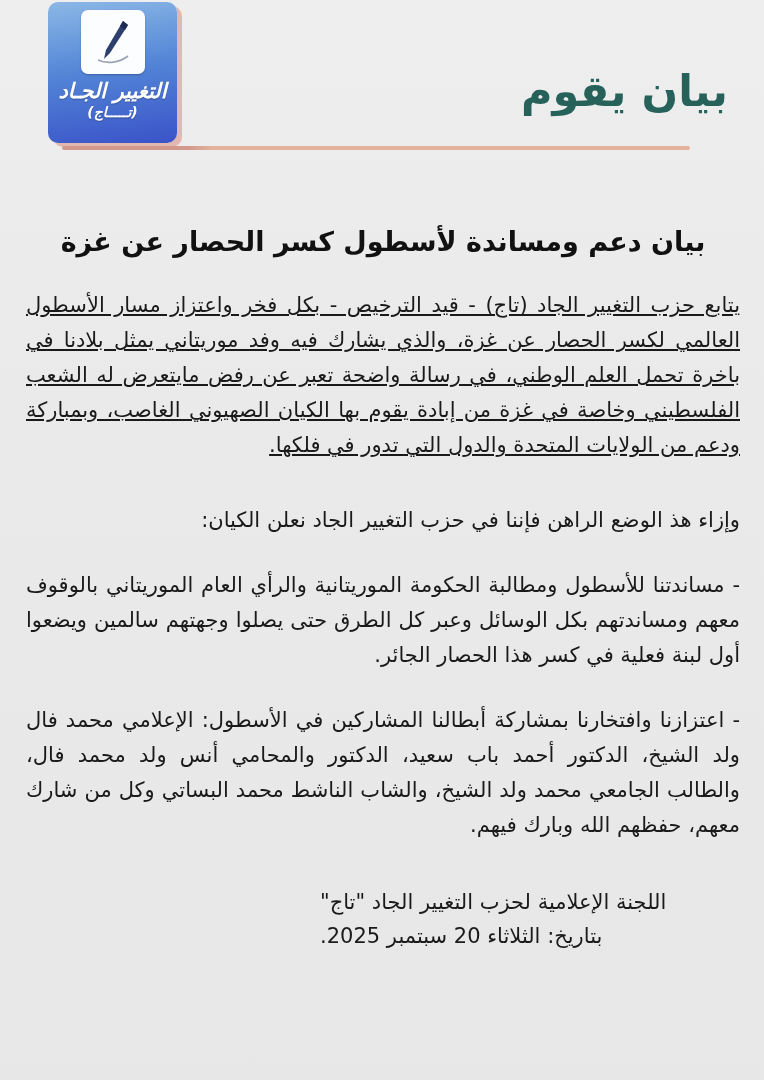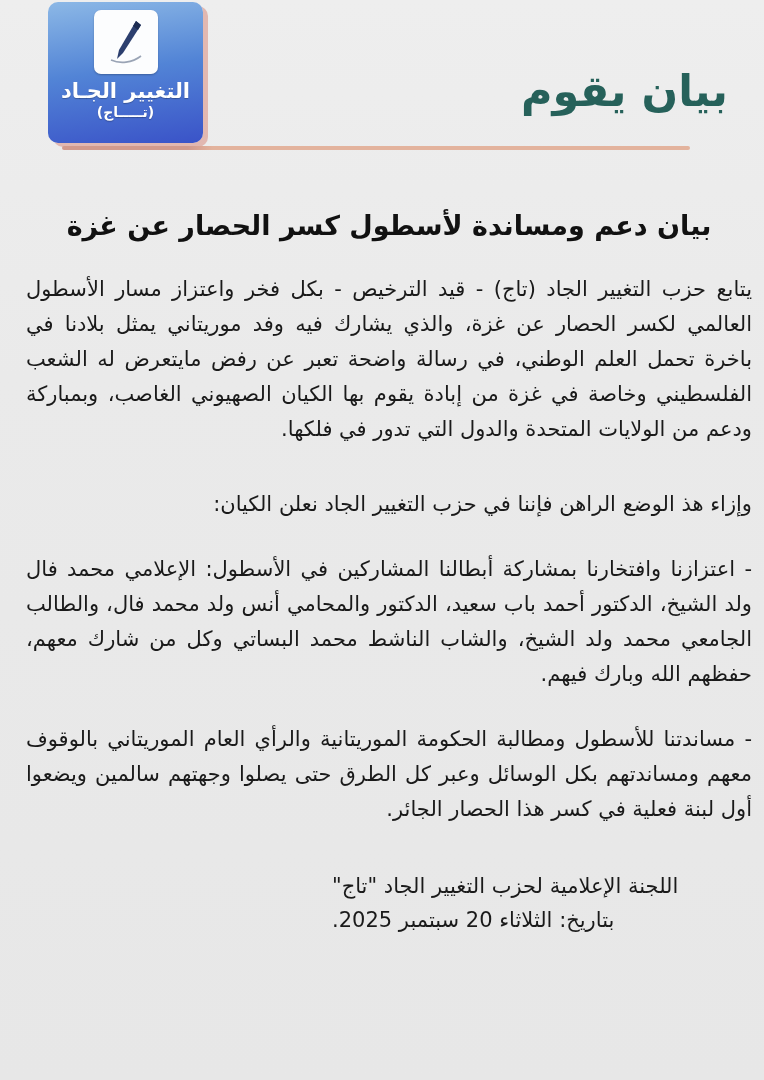--- a/index.html
+++ b/index.html
@@ -15,29 +15,30 @@
     overflow: hidden;
     background: linear-gradient(180deg, #eeeeee 0%, #eaeaea 35%, #e7e7e7 100%);
     color: #1a1a1a;
   }
 
   
   .logo {
     position: absolute;
     left: 48px;
     top: 2px;
-    width: 155px;
+    width: 129px;
     height: 141px;
     border-radius: 10px;
     background: linear-gradient(172deg, #8cb8e6 0%, #5284d6 48%, #3a53c8 100%);
     box-shadow: 5px 4px 0 rgba(217, 140, 128, 0.55);
     display: flex;
     flex-direction: column;
     align-items: center;
     text-align: center;
+    font-style: italic;
   }
   .pen-box {
     margin-top: 8px;
     width: 64px;
     height: 64px;
     background: #fcfdfe;
     border-radius: 7px;
     box-shadow: 0 1px 2px rgba(0,0,0,0.25);
     display: flex;
     align-items: center;
@@ -78,36 +79,36 @@
     width: 628px;
     height: 4px;
     border-radius: 2px;
     background: linear-gradient(270deg, #e3b39d 0%, #e3b39d 76%, #d29a8d 80%, #d29a8d 100%);
   }
 
   
   .content {
     position: absolute;
     top: 150px;
-    right: 0;
+    right: 12px;
     left: 0;
-    padding: 0 12px 0 26px; 
+    padding: 16px 12px 0 26px; 
     direction: rtl;
     font-size: 21px;
     line-height: 35px;
   }
   .doc-title {
     margin: 58px 0 0 0;
     text-align: center;
     font-size: 27px;
     font-weight: bold;
     color: #111111;
     line-height: 1.35;
   }
-  .para { margin: 28px 0 0 0; text-align: justify; text-justify: inter-word; }
+  .para { margin: 28px 0 0 0; text-align: justify; text-justify: inter-word; text-decoration: underline; }
   .situation { margin: 40px 0 0 0; text-align: right; }
   .bullet { margin: 30px 0 0 0; text-align: justify; text-justify: inter-word; }
 
   .signature {
     width: 430px;
     margin: 42px -10px 0 auto;
     text-align: left;
     line-height: 34px;
   }
   .signature div { white-space: nowrap; }
@@ -135,23 +136,23 @@
 
   <div class="content">
 
     <h1 class="doc-title">بيان دعم ومساندة لأسطول كسر الحصار عن غزة</h1>
 
     <p class="para">يتابع حزب التغيير الجاد (تاج) - قيد الترخيص - بكل فخر واعتزاز مسار الأسطول العالمي لكسر الحصار عن غزة، والذي يشارك فيه وفد موريتاني يمثل بلادنا في باخرة تحمل العلم الوطني، في رسالة واضحة تعبر عن رفض مايتعرض له الشعب الفلسطيني وخاصة في غزة من إبادة يقوم بها الكيان الصهيوني الغاصب، وبمباركة ودعم من الولايات المتحدة والدول التي تدور في فلكها.</p>
 
     <p class="situation">وإزاء هذ الوضع الراهن فإننا في حزب التغيير الجاد نعلن الكيان:</p>
 
 
+    <p class="bullet">- مساندتنا للأسطول ومطالبة الحكومة الموريتانية والرأي العام الموريتاني بالوقوف معهم ومساندتهم بكل الوسائل وعبر كل الطرق حتى يصلوا وجهتهم سالمين ويضعوا أول لبنة فعلية في كسر هذا الحصار الجائر.</p>
+
     <p class="bullet">- اعتزازنا وافتخارنا بمشاركة أبطالنا المشاركين في الأسطول: الإعلامي محمد فال ولد الشيخ، الدكتور أحمد باب سعيد، الدكتور والمحامي أنس ولد محمد فال، والطالب الجامعي محمد ولد الشيخ، والشاب الناشط محمد البساتي وكل من شارك معهم، حفظهم الله وبارك فيهم.</p>
-
-    <p class="bullet">- مساندتنا للأسطول ومطالبة الحكومة الموريتانية والرأي العام الموريتاني بالوقوف معهم ومساندتهم بكل الوسائل وعبر كل الطرق حتى يصلوا وجهتهم سالمين ويضعوا أول لبنة فعلية في كسر هذا الحصار الجائر.</p>
 
     <div class="signature">
       <div>اللجنة الإعلامية لحزب التغيير الجاد "تاج"</div>
       <div>بتاريخ: الثلاثاء 20 سبتمبر 2025.</div>
     </div>
 
   </div>
 </div>
 
 </body></html>

